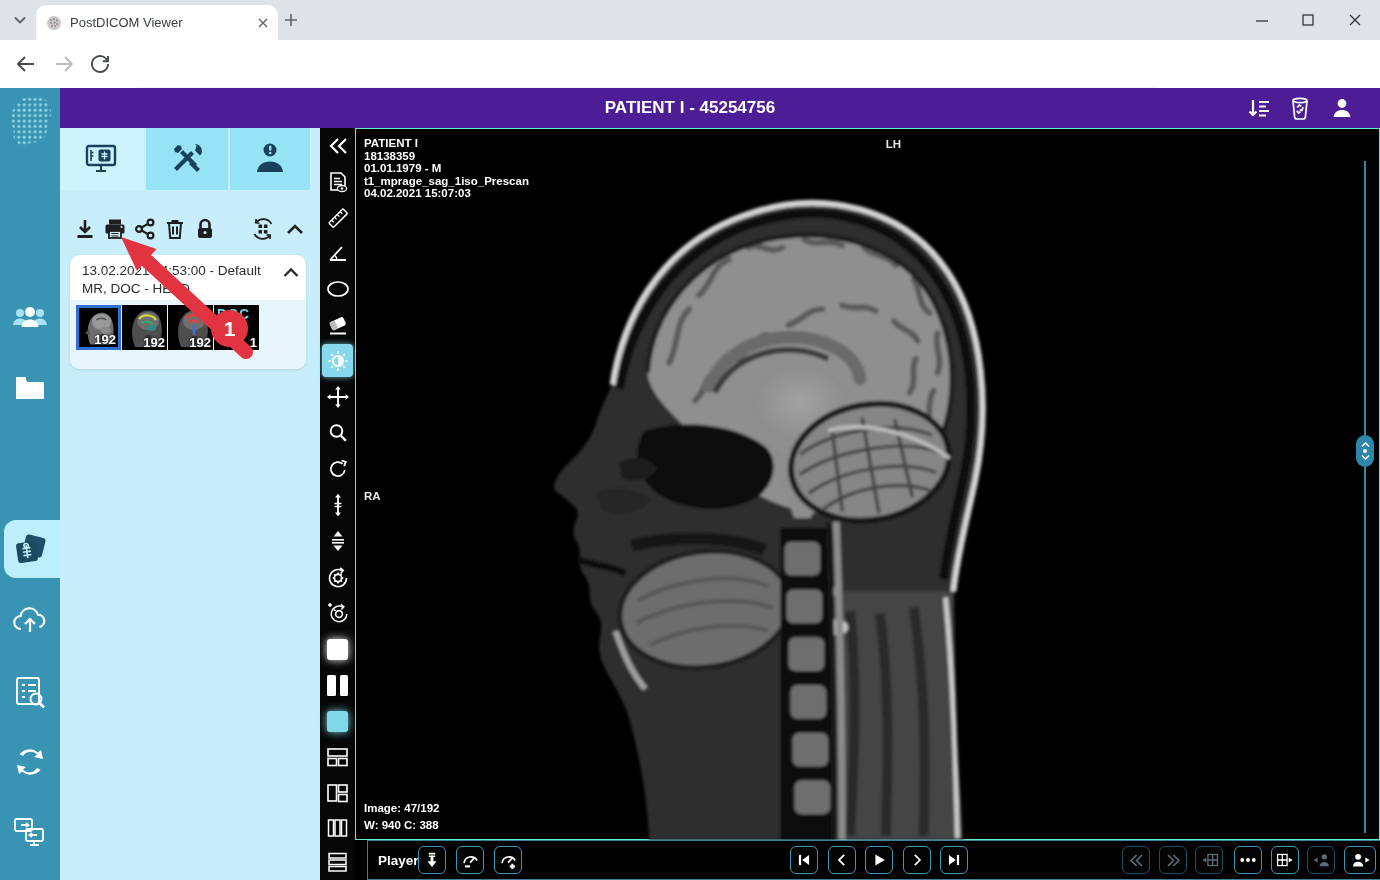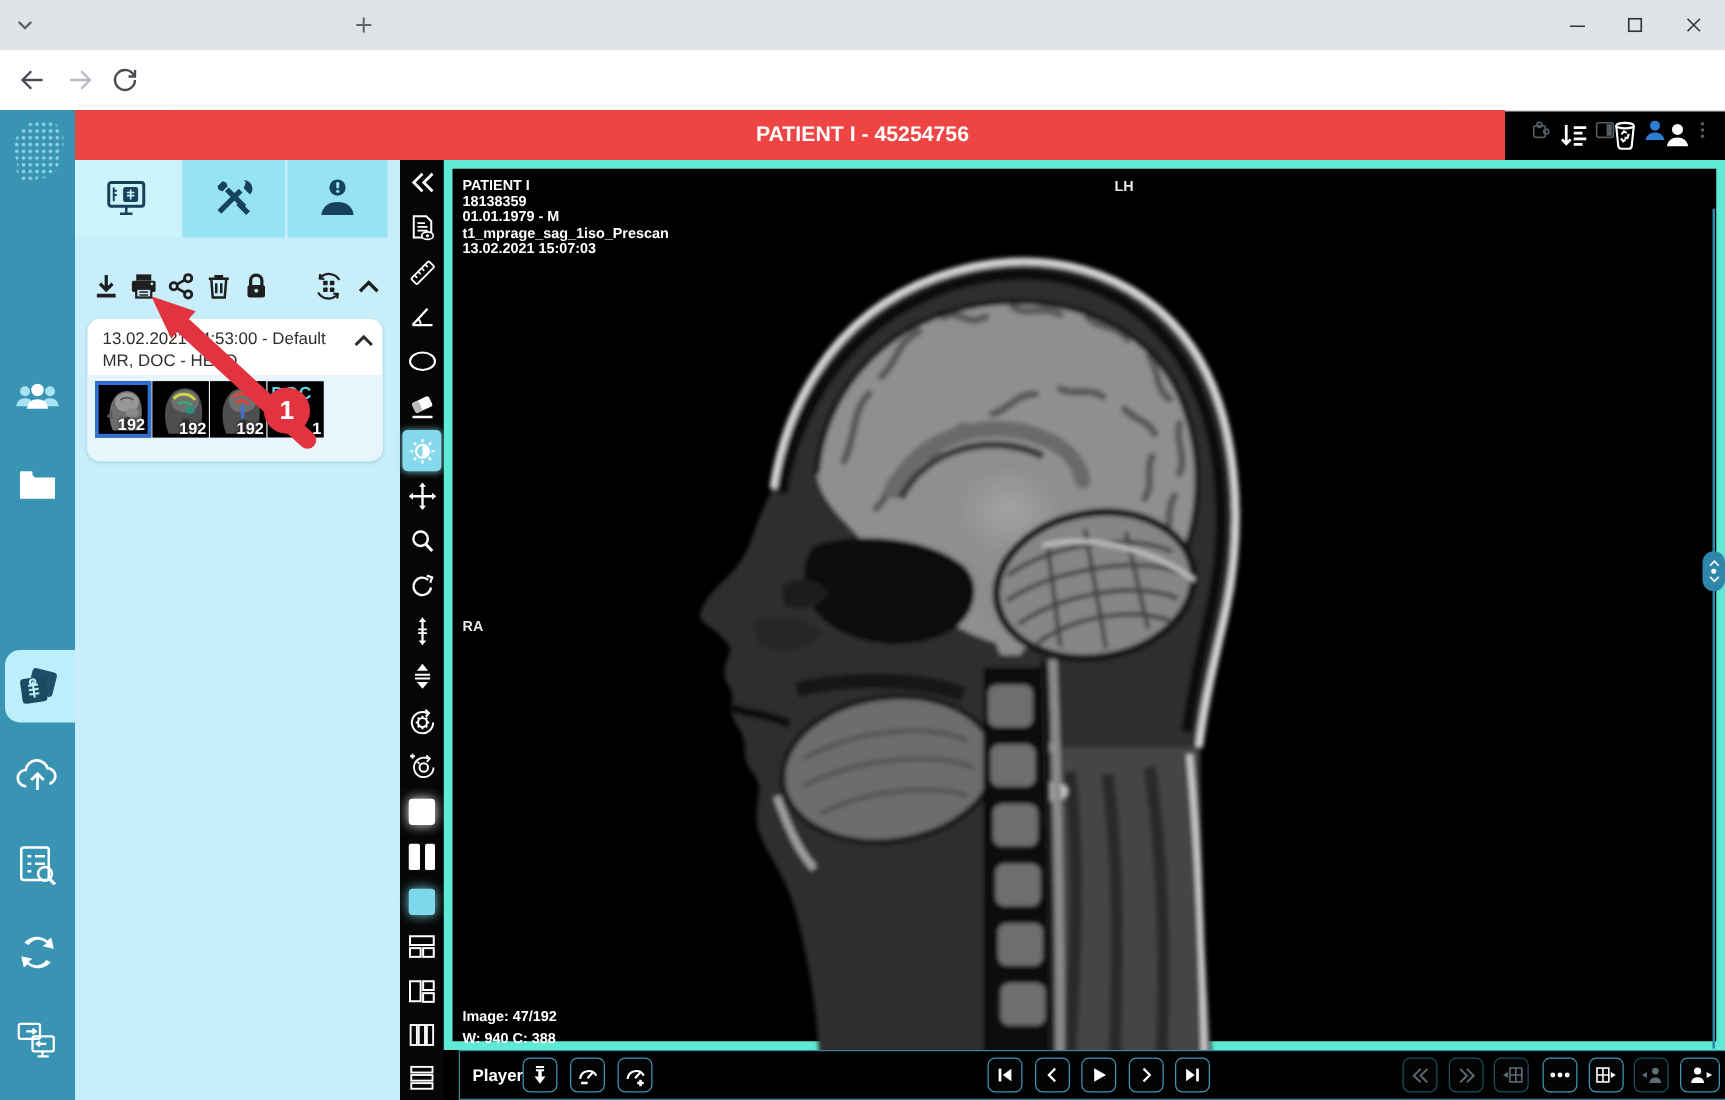--- a/index.html
+++ b/index.html
@@ -10,53 +10,72 @@
   
   .tabstrip{left:0;top:0;width:1380px;height:40px;background:#dfe3e8}
   .tab{left:36px;top:5px;width:242px;height:35px;background:#fff;border-radius:10px 10px 0 0;
        display:flex;align-items:center;padding:0 10px;box-sizing:border-box}
   .tab-title{font-size:13px;color:#3c4043;margin-left:8px;flex:1;white-space:nowrap;overflow:hidden}
   .btool{left:0;top:40px;width:1380px;height:48px;background:#fff;border-bottom:1px solid #d7dade}
   .urlpill{left:122px;top:47px;width:1046px;height:34px;border-radius:17px;background:#f1f3f4;
            display:flex;align-items:center;padding:0 14px;box-sizing:border-box}
   .url{font-size:14px;color:#202124;margin-left:12px}
   
-  .appheader{left:0;top:88px;width:1204px;height:40px;background:#ef4444}
+  .appheader{left:0;top:88px;width:1380px;height:40px;background:#4c1d95}
   .logo{left:66px;top:96px;font-size:22px;font-weight:bold;color:#fff;letter-spacing:.5px}
   .ptitle{left:0;top:98px;width:1380px;text-align:center;color:#fff;font-weight:bold;font-size:17px;pointer-events:none}
   .sidebar{left:0;top:88px;width:60px;height:792px;background:#3994b3}
   .sideitem{left:0;width:60px;height:52px;display:flex;align-items:center;justify-content:center}
   .sideactive{left:4px;width:56px;height:58px;background:#bdeefb;border-radius:12px 0 0 12px}
   .panel{left:60px;top:128px;width:260px;height:752px;background:#c7eefa}
   .ptab{top:128px;height:62px;display:flex;align-items:center;justify-content:center}
   .ptoolicon{top:214px;width:30px;height:30px;display:flex;align-items:center;justify-content:center}
   .card{left:70px;top:255px;width:236px;height:114px;background:#fff;border-radius:10px;box-shadow:0 1px 3px rgba(0,60,90,.15)}
   .cardtxt{left:82px;top:262px;width:190px;font-size:13.5px;color:#2d2d2d;line-height:18px}
   .cardbody{left:70px;top:300px;width:236px;height:69px;background:#e7f6fd;border-radius:0 0 10px 10px}
   .thumb{top:305px;width:45px;height:45px;background:#000;box-sizing:border-box}
   .thumbnum{position:absolute;right:2px;bottom:0;color:#fff;font-weight:bold;font-size:13px;text-shadow:0 0 3px #000}
   .vtool{left:320px;top:128px;width:35px;height:752px;background:#060606}
   .vt{left:320px;width:35px;height:34px;display:flex;align-items:center;justify-content:center}
-  .viewer{left:355px;top:128px;width:1025px;height:712px;background:#000;border:7px solid #5eead4;box-sizing:border-box}
+  .viewer{left:355px;top:128px;width:1025px;height:712px;background:#000;border:1px solid #5eead4;box-sizing:border-box}
   .ovl{color:#fff;font-weight:bold;font-size:11.5px;line-height:12.5px;pointer-events:none}
   .playbar{left:367px;top:840px;width:1025px;height:40px;background:#000;border:1px solid #3f8099;box-sizing:border-box}
   .pbtn{position:absolute;top:5px;width:28px;height:28px;border:1.5px solid #3e98b5;border-radius:6px;background:#040404;
         display:flex;align-items:center;justify-content:center;box-sizing:border-box}
   .pbtn.dim{border-color:#1e4e5e}
   .badge{left:211px;top:310px;width:37px;height:37px;border-radius:50%;background:#e23440;color:#fff;
          font-weight:bold;font-size:21px;display:flex;align-items:center;justify-content:center;z-index:51}
   .slider-handle{display:flex;flex-direction:column;align-items:center;justify-content:center;gap:1px}
 </style>
 </head>
 <body>
 
 <div class="abs tabstrip">
   <div class="abs" style="left:8px;top:9px;width:24px;height:22px;border-radius:6px;display:flex;align-items:center;justify-content:center">
     <svg width="12" height="8" viewBox="0 0 12 8">
         <path d="M1 1.5l5 5 5-5" stroke="#5f6368" stroke-width="1.8" fill="none"></path>
+      </svg>
+  </div>
+  <div class="abs tab">
+    <svg width="16" height="16" viewBox="0 0 16 16">
+      <circle cx="8" cy="8" r="7" fill="#cfc8c8"></circle>
+      <g fill="#8f8888">
+          <circle cx="5" cy="5" r="1"></circle>
+          <circle cx="8" cy="4" r="1"></circle>
+          <circle cx="11" cy="5.5" r="1"></circle>
+          <circle cx="5" cy="8" r="1"></circle>
+          <circle cx="8.5" cy="7.5" r="1"></circle>
+          <circle cx="11" cy="9" r="1"></circle>
+          <circle cx="6" cy="11" r="1"></circle>
+          <circle cx="9" cy="11" r="1"></circle>
+        </g>
+    </svg>
+    <span class="tab-title">PostDICOM Viewer</span>
+    <svg width="10" height="10" viewBox="0 0 10 10">
+        <path d="M1 1l8 8M9 1l-8 8" stroke="#5f6368" stroke-width="1.4"></path>
       </svg>
   </div>
   <div class="abs" style="left:283px;top:12px">
     <svg width="16" height="16" viewBox="0 0 16 16">
         <path d="M8 2v12M2 8h12" stroke="#5f6368" stroke-width="1.6"></path>
       </svg>
   </div>
   <div class="abs" style="left:1250px;top:12px">
     <svg width="24" height="16" viewBox="0 0 24 16">
         <path d="M6 9h12" stroke="#333" stroke-width="1.3"></path>
@@ -637,21 +656,21 @@
       <path d="M330 360 C334 460 336 560 336 680" stroke="#191919" stroke-width="5" fill="none"></path>
       <path d="M78 398 C94 404 112 404 126 412" stroke="#0f0f0f" stroke-width="7" fill="none"></path>
     </g>
   </svg>
 
   <div class="abs ovl" style="left:8px;top:8px">
     <div>PATIENT I</div>
     <div>18138359</div>
     <div>01.01.1979 - M</div>
     <div>t1_mprage_sag_1iso_Prescan</div>
-    <div>13.02.2021 15:07:03</div>
+    <div>04.02.2021 15:07:03</div>
   </div>
   <div class="abs ovl" style="left:505px;top:9px;width:40px;text-align:right;color:#e8e8e8">LH</div>
   <div class="abs ovl" style="left:8px;top:361px;color:#e8e8e8">RA</div>
   <div class="abs ovl" style="left:8px;top:673px">Image: 47/192</div>
   <div class="abs ovl" style="left:8px;top:690px">W: 940 C: 388</div>
 
   <div class="abs" style="left:1008px;top:32px;width:2px;height:672px;background:#2e86aa"></div>
   <div class="abs slider-handle" style="left:1000px;top:306px;width:18px;height:32px;border-radius:9px;background:#2e86aa">
     <svg width="9" height="6" viewBox="0 0 9 6">
         <path d="M1 4.6L4.5 1 8 4.6" stroke="#fff" stroke-width="1.4" fill="none"></path>

